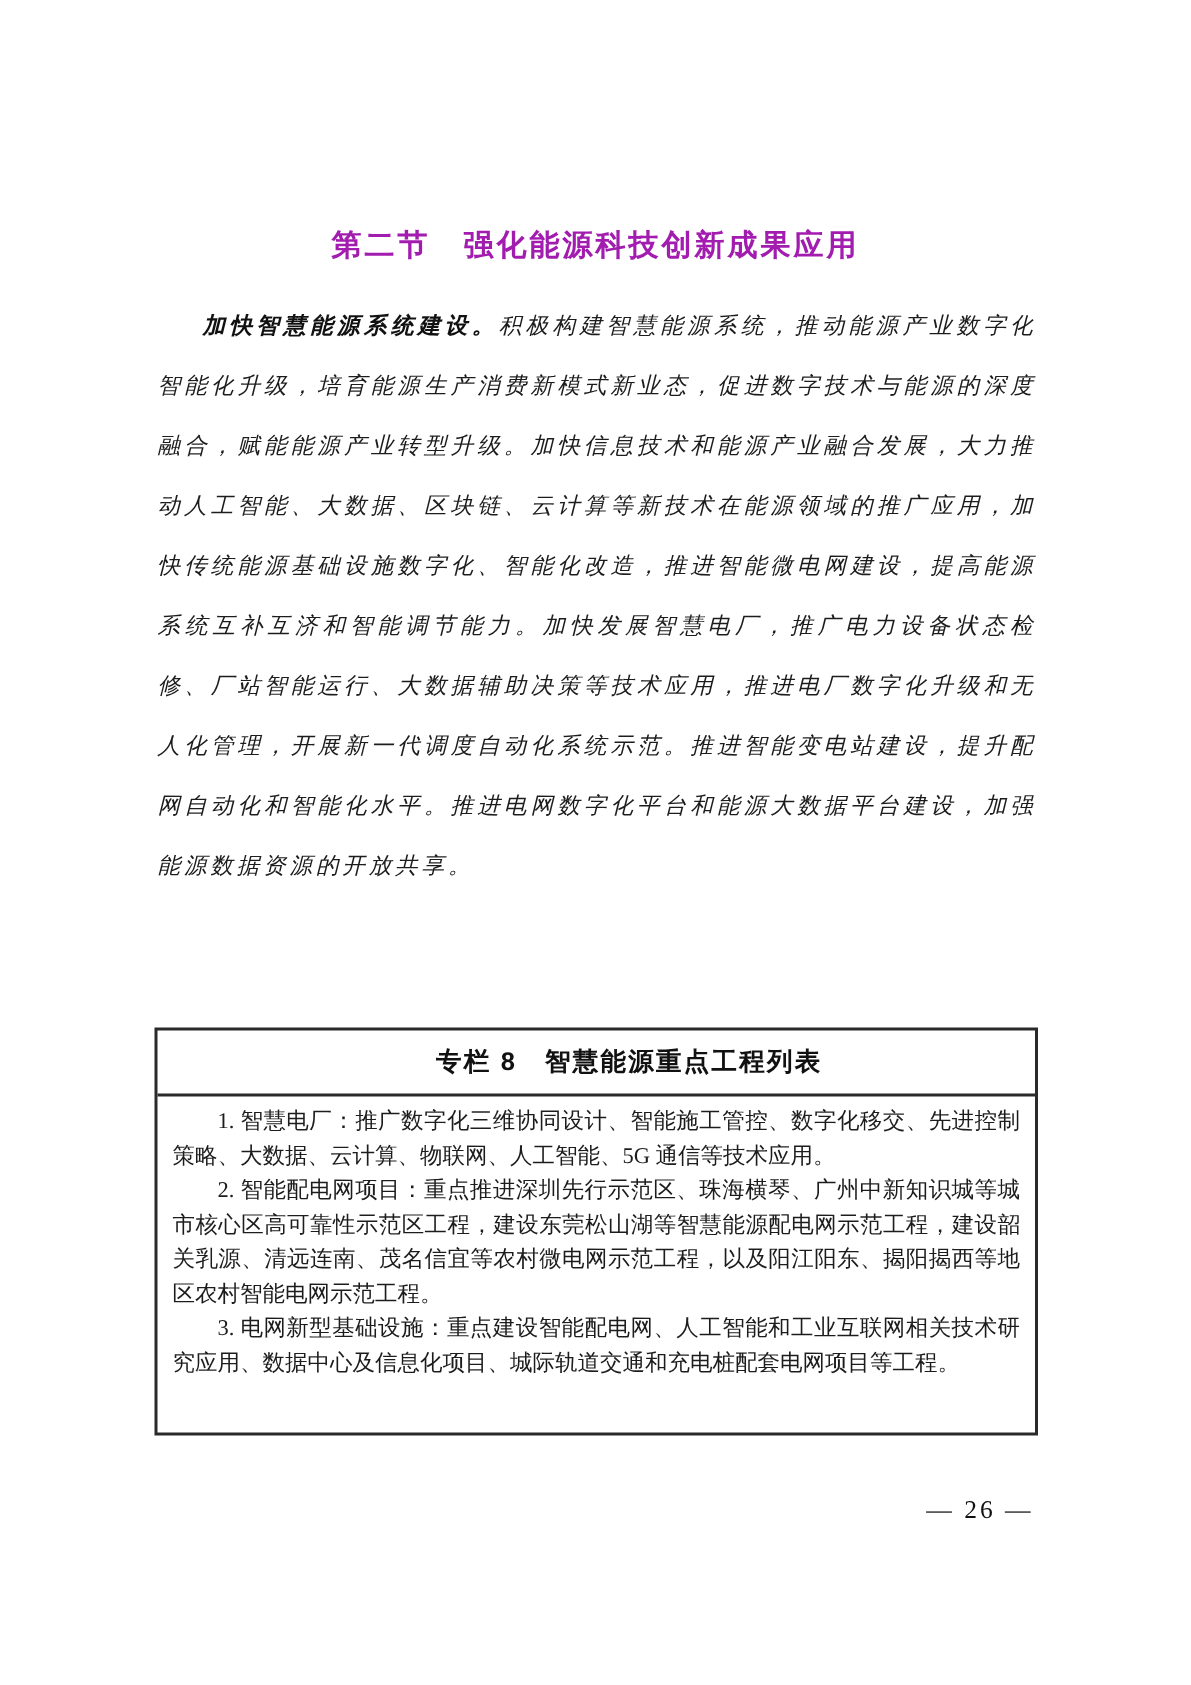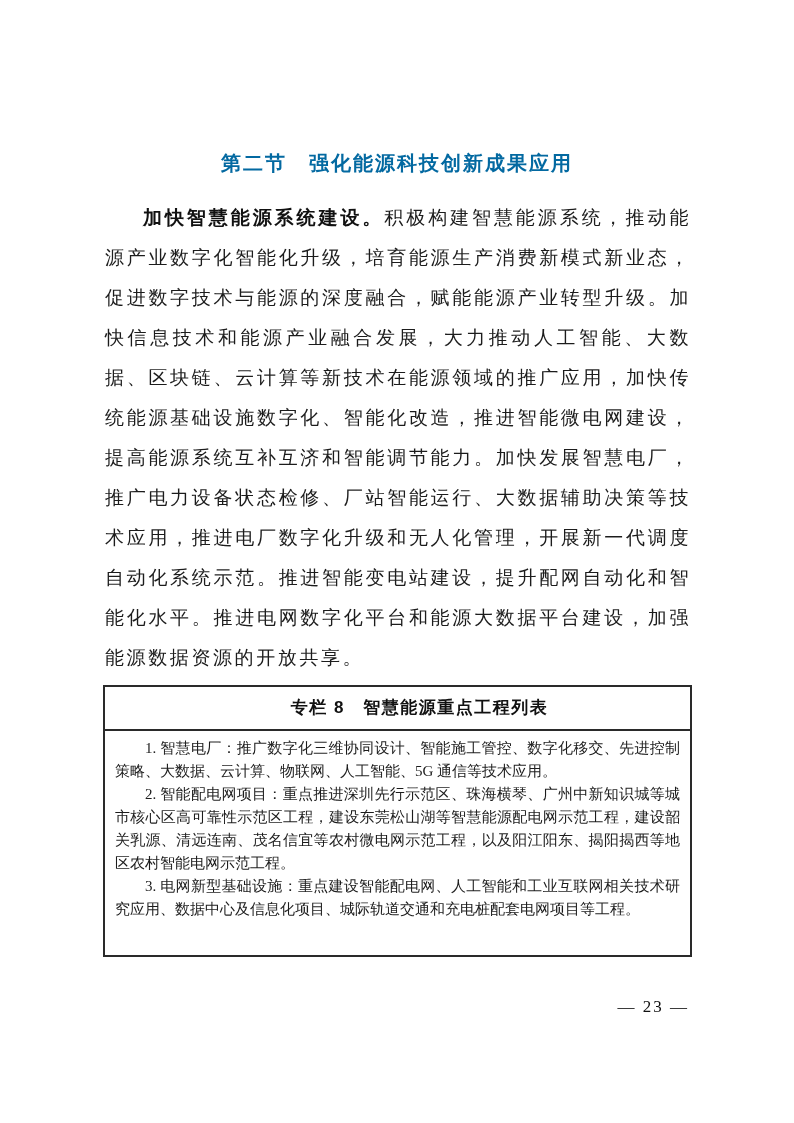--- a/index.html
+++ b/index.html
@@ -20,35 +20,36 @@
     position: absolute;
     top: 150px;
     left: 0;
     width: 100%;
     margin: 0;
     text-align: center;
     font-family: "Liberation Sans", "DejaVu Sans", sans-serif;
     font-size: 20px;
     font-weight: bold;
     letter-spacing: 2px;
-    color: #0369a1;
+    color: #a21caf;
   }
   .body-paragraph {
     position: absolute;
     top: 198px;
     left: 105px;
     width: 586px;
     margin: 0;
-    font-size: 19px;
+    font-size: 15px;
     line-height: 40px;
     letter-spacing: 2.6px;
     text-align: justify;
     text-justify: inter-character;
     text-indent: 2em;
     color: #1c1c1c;
+    font-style: italic;
   }
   .body-paragraph b {
     font-weight: bold;
     color: #111111;
   }
   .callout-box {
     position: absolute;
     top: 685px;
     left: 103px;
     width: 589px;
@@ -101,15 +102,15 @@
 
   <div class="callout-box">
     <div class="callout-title">专栏 8　智慧能源重点工程列表</div>
     <div class="callout-content">
       <p>1. 智慧电厂：推广数字化三维协同设计、智能施工管控、数字化移交、先进控制策略、大数据、云计算、物联网、人工智能、5G 通信等技术应用。</p>
       <p>2. 智能配电网项目：重点推进深圳先行示范区、珠海横琴、广州中新知识城等城市核心区高可靠性示范区工程，建设东莞松山湖等智慧能源配电网示范工程，建设韶关乳源、清远连南、茂名信宜等农村微电网示范工程，以及阳江阳东、揭阳揭西等地区农村智能电网示范工程。</p>
       <p>3. 电网新型基础设施：重点建设智能配电网、人工智能和工业互联网相关技术研究应用、数据中心及信息化项目、城际轨道交通和充电桩配套电网项目等工程。</p>
     </div>
   </div>
 
-  <div class="page-footer">— 23 —</div>
+  <div class="page-footer">— 26 —</div>
 
 </div>
 
 </body></html>

